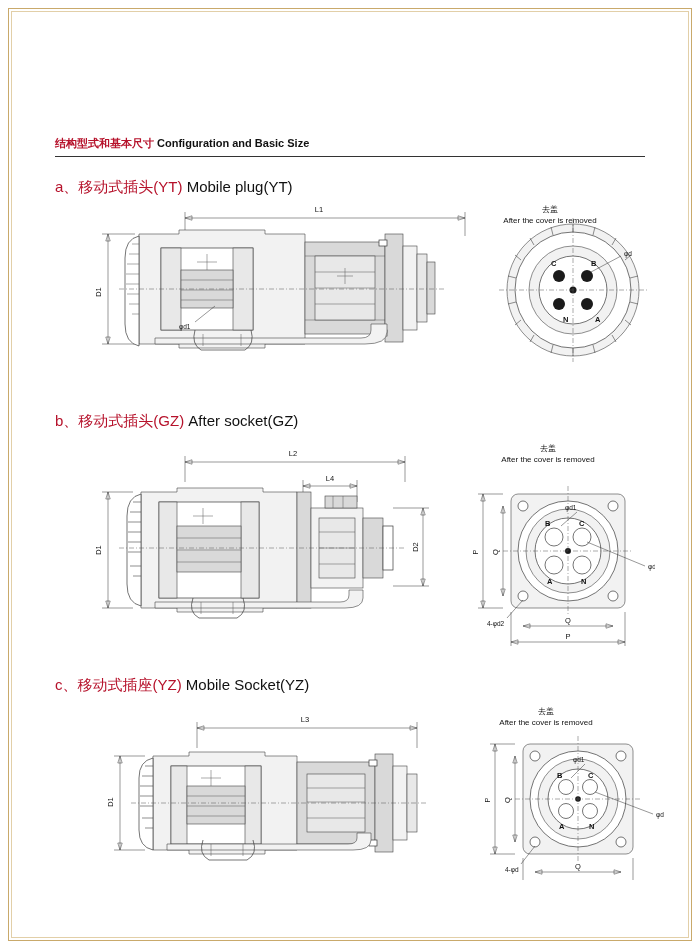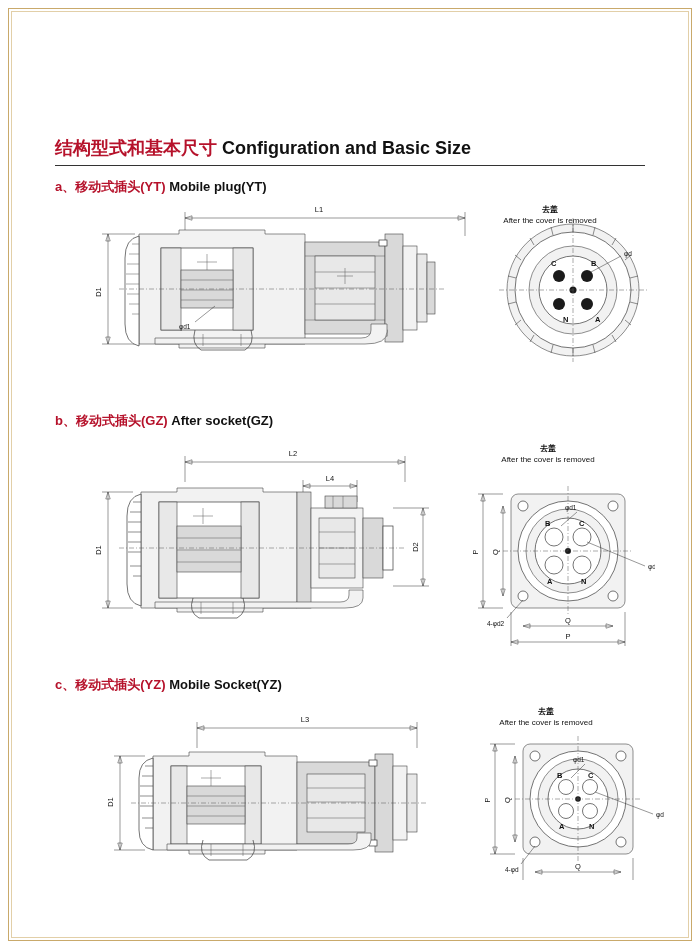--- a/index.html
+++ b/index.html
@@ -18,33 +18,33 @@
   }
   .page-border-inner{
     position:absolute;left:11px;top:11px;right:11px;bottom:11px;
     border:1px solid #e2cfa8;
     pointer-events:none;
   }
   .section-title-wrap{
     position:absolute;left:55px;top:136px;width:590px;
   }
   .section-title{
-    font-size:18px;font-weight:bold;
+    font-size:11px;font-weight:bold;
     padding-bottom:5px;
     white-space:nowrap;
   }
   .section-title .cn{color:#b6122b;}
   .section-title .en{color:#111;}
   .title-rule{
     border-bottom:1.6px solid #333;
     width:100%;
   }
   .sub-label{
     position:absolute;
-    font-size:13px;font-weight:bold;
+    font-size:15px;font-weight:normal;
     white-space:nowrap;
   }
   .sub-label .cn{color:#b6122b;}
   .sub-label .en{color:#111;}
   .blk{position:absolute;}
   svg{display:block;}
   .ln{stroke:#3a3a3a;stroke-width:0.7;fill:none;}
   .ln-thin{stroke:#555;stroke-width:0.5;fill:none;}
   .ln-dash{stroke:#555;stroke-width:0.5;fill:none;stroke-dasharray:5 2 1 2;}
   .ln-dim{stroke:#333;stroke-width:0.5;fill:none;}
@@ -53,21 +53,21 @@
   .lightfill{fill:#f2f2f2;stroke:#444;stroke-width:0.6;}
   .whitefill{fill:#ffffff;stroke:#3a3a3a;stroke-width:0.7;}
   .pin{fill:#1b1b1b;}
   .txt{font-family:"Liberation Sans", sans-serif;font-size:7.5px;fill:#111;}
   .txt-b{font-family:"Liberation Sans", sans-serif;font-size:7.5px;fill:#111;font-weight:bold;}
   .txt-s{font-family:"Liberation Sans", sans-serif;font-size:6.5px;fill:#111;}
   .cap{
     position:absolute;text-align:center;font-size:8px;line-height:11px;
     white-space:nowrap;color:#111;
   }
-  .cap .cn{font-weight:bold;}
+  .cap .cn{font-weight:normal;}
 </style>
 </head>
 <body>
 
 <div class="page-border"></div>
 <div class="page-border-inner"></div>
 
 <div class="section-title-wrap">
   <div class="section-title">
     <span class="cn">结构型式和基本尺寸</span>
@@ -345,21 +345,21 @@
   </g>
 </svg>
 </div>
 
 <div class="cap" style="left:458px;top:443px;width:180px;">
   <div class="cn">去盖</div>
   <div>After the cover is removed</div>
 </div>
 
 <div class="sub-label" style="left:55px;top:676px;">
-  <span class="cn">c、移动式插头(YZ)</span>
+  <span class="cn">c、移动式插座(YZ)</span>
   <span class="en">Mobile Socket(YZ)</span>
 </div>
 
 <div class="blk" style="left:87px;top:700px;">
 <svg width="580" height="180" viewBox="0 0 580 180">
 
   <line class="ln-dim" x1="110" y1="28" x2="330" y2="28"></line>
   <path class="ln-dim" d="M110 28 l7 -2.2 v4.4 z" fill="#333"></path>
   <path class="ln-dim" d="M330 28 l-7 -2.2 v4.4 z" fill="#333"></path>
   <line class="ln-dim" x1="110" y1="22" x2="110" y2="48"></line>

